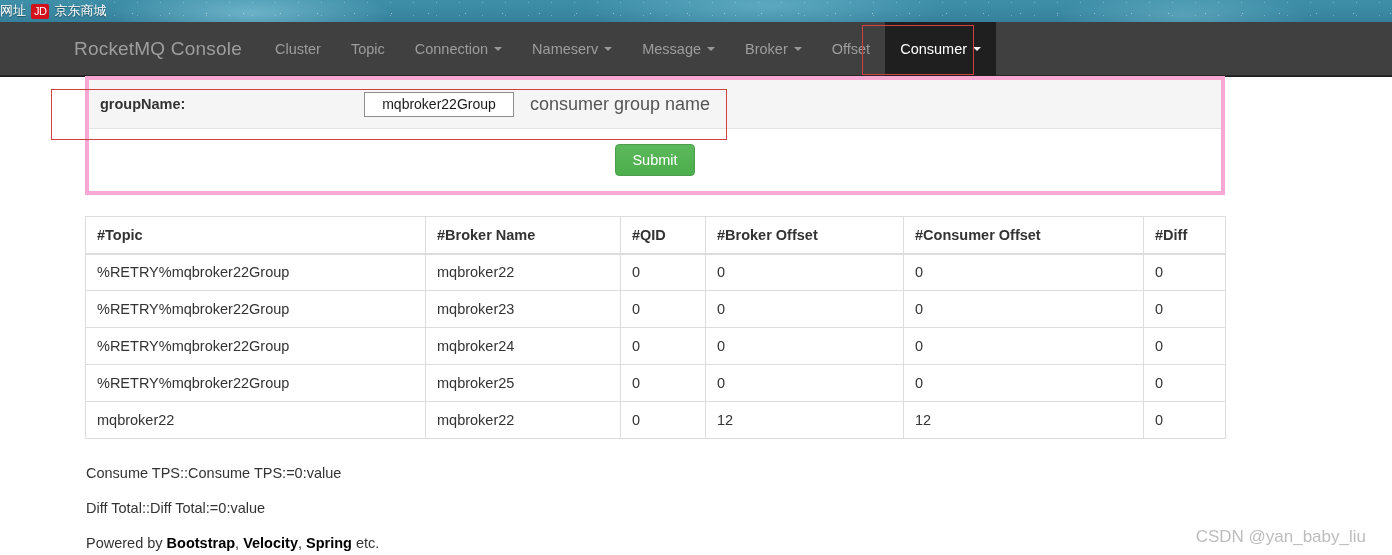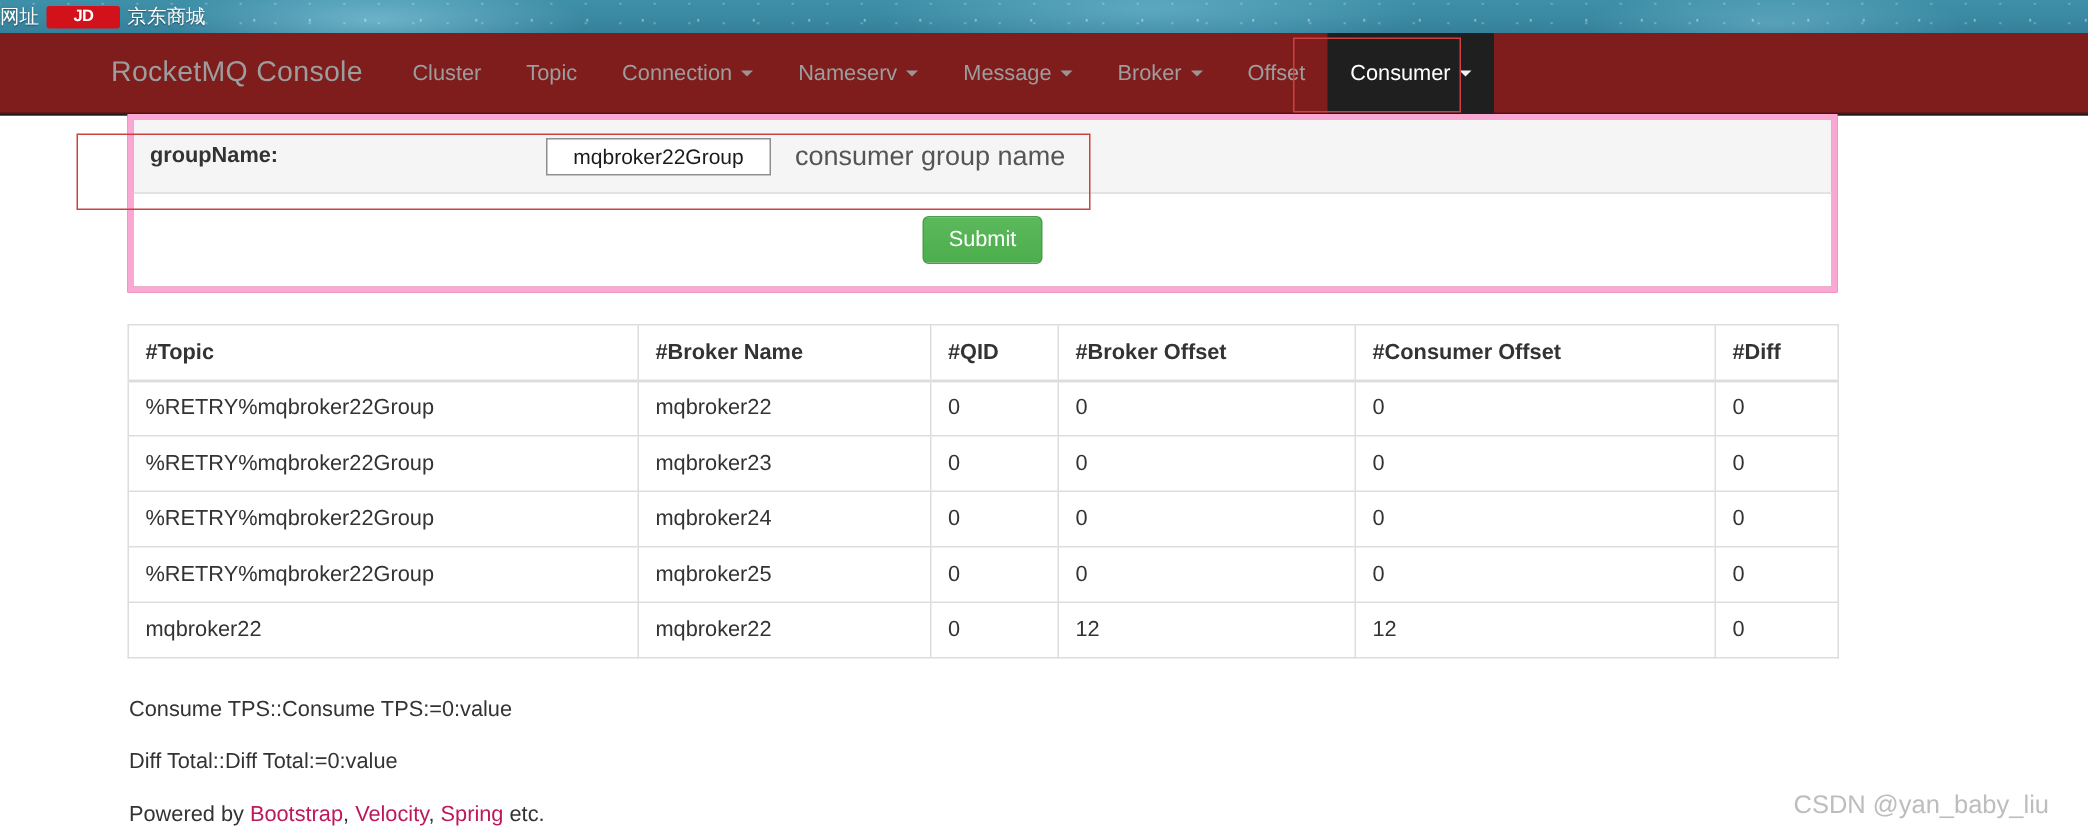--- a/index.html
+++ b/index.html
@@ -53,36 +53,36 @@
   }
   .bm-text-clip {
     overflow: hidden;
     width: 26px;
     direction: rtl;
     text-align: left;
   }
   .jd-badge {
     background: #d3111a;
     color: #fff;
-    font-weight: bold;
+    font-weight: normal;
     font-size: 11px;
     line-height: 1;
-    padding: 2px 18px;
+    padding: 2px 3px;
     border-radius: 2px;
     letter-spacing: -0.5px;
     text-shadow: none;
   }
 
   
   .navbar {
     position: absolute;
     top: 22px; left: 0;
     width: 1392px;
     height: 54px;
-    background: #7f1d1d;
+    background: #404040;
     border-bottom: 1px solid #1d1d1d;
     box-shadow: inset 0 -1px 0 rgba(0,0,0,.35);
   }
   .navbar-inner {
     display: flex;
     align-items: stretch;
     height: 54px;
     padding-left: 74px;
   }
   .brand {
@@ -232,23 +232,24 @@
     margin-top: 26px;
     padding-left: 1px;
   }
   .footer-line {
     font-size: 14.5px;
     color: #333333;
     margin-bottom: 19px;
   }
   .footer-line:last-child { margin-bottom: 0; }
   .footer-link {
-    color: #be185d;
+    color: #000000;
     text-decoration: none;
     cursor: pointer;
+    font-weight: bold;
   }
 
   
   .watermark-url {
     position: absolute;
     left: 604px;
     top: 278px;
     font-family: "Liberation Serif", serif;
     font-size: 17px;
     color: #d8d8d8;

